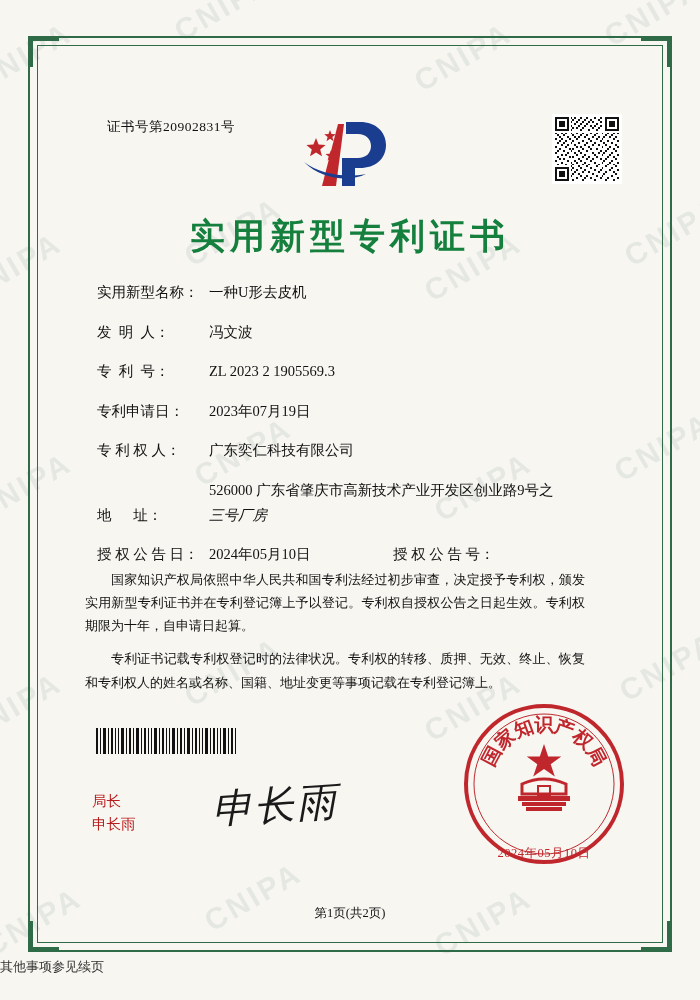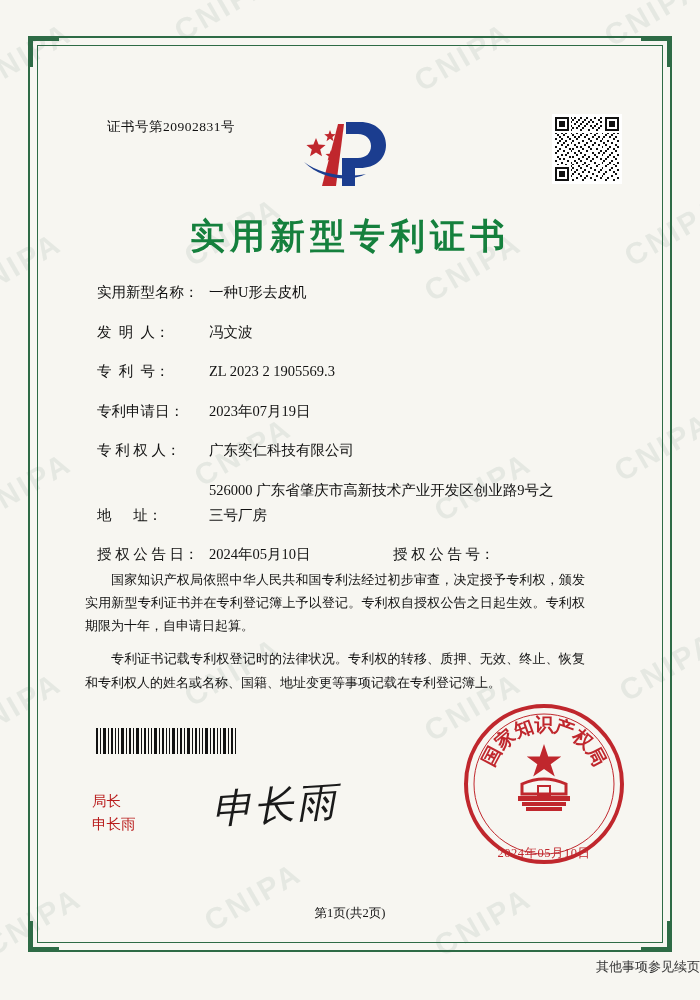--- a/index.html
+++ b/index.html
@@ -138,20 +138,21 @@
     flex: 0 0 112px;
     letter-spacing: 0px;
     white-space: pre;
   }
   .row .val {
     flex: 1;
   }
   .row .val .line2 {
     display: block;
     margin-top: 4px;
+    font-style: italic;
   }
   .row.two-col .val {
     display: flex;
   }
   .row.two-col .val .a { width: 184px; flex: 0 0 184px; }
   .row.two-col .val .b-lbl { width: 112px; flex: 0 0 112px; white-space: pre; }
 
   
   .paras {
     position: absolute;
@@ -222,25 +223,24 @@
     left: 0; right: 0;
     top: 905px;
     text-align: center;
     font-size: 12.5px;
     color: #111;
   }
   .footer-note {
     position: absolute;
     left: 0; right: 0;
     top: 958px;
-    text-align: right;
+    text-align: left;
     font-size: 13px;
     color: #333;
     z-index: 3;
-    padding-left: 16px;
   }
 </style>
 </head>
 <body>
 
 <div class="watermark-layer">
   <div class="wm" style="left:-30px;  top:40px;">CNIPA</div>
   <div class="wm" style="left:170px;  top:-10px;">CNIPA</div>
   <div class="wm" style="left:410px;  top:40px;">CNIPA</div>
   <div class="wm" style="left:600px;  top:-5px;">CNIPA</div>

